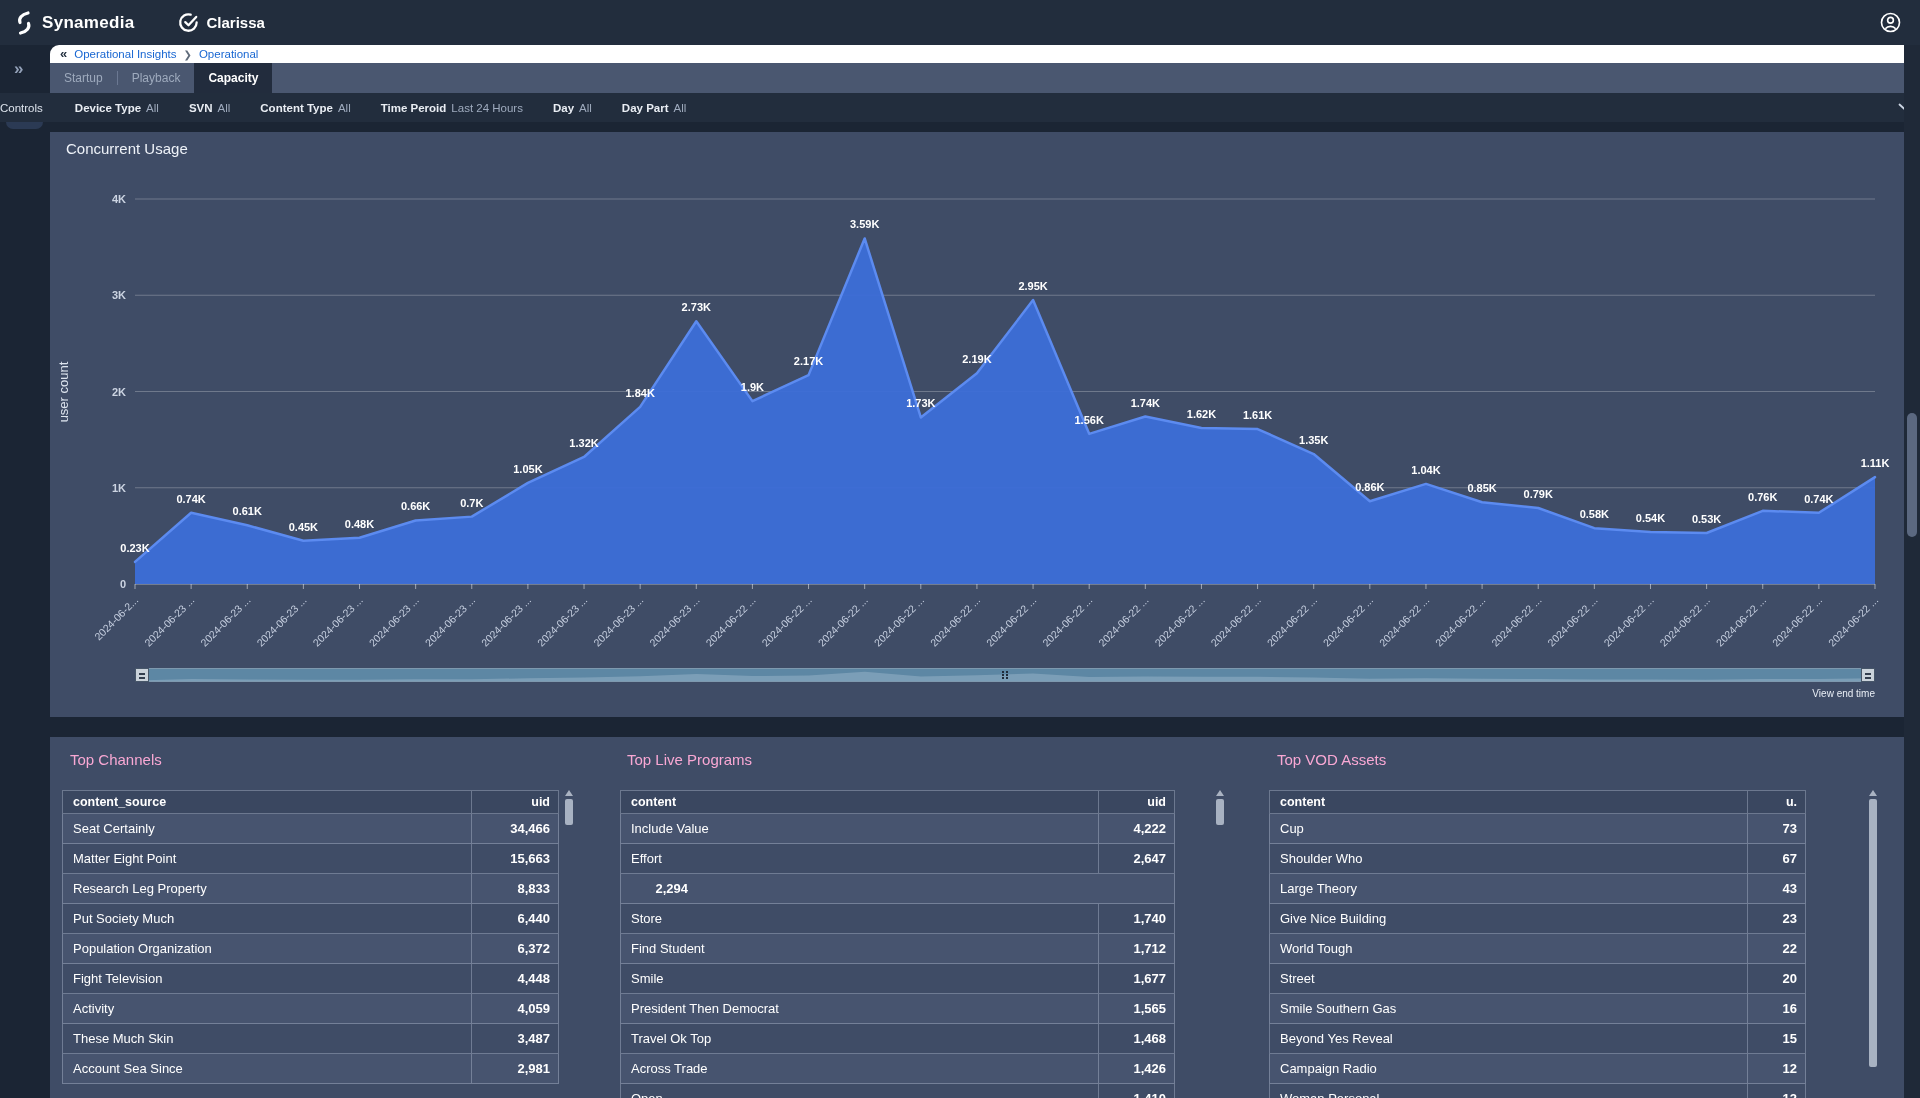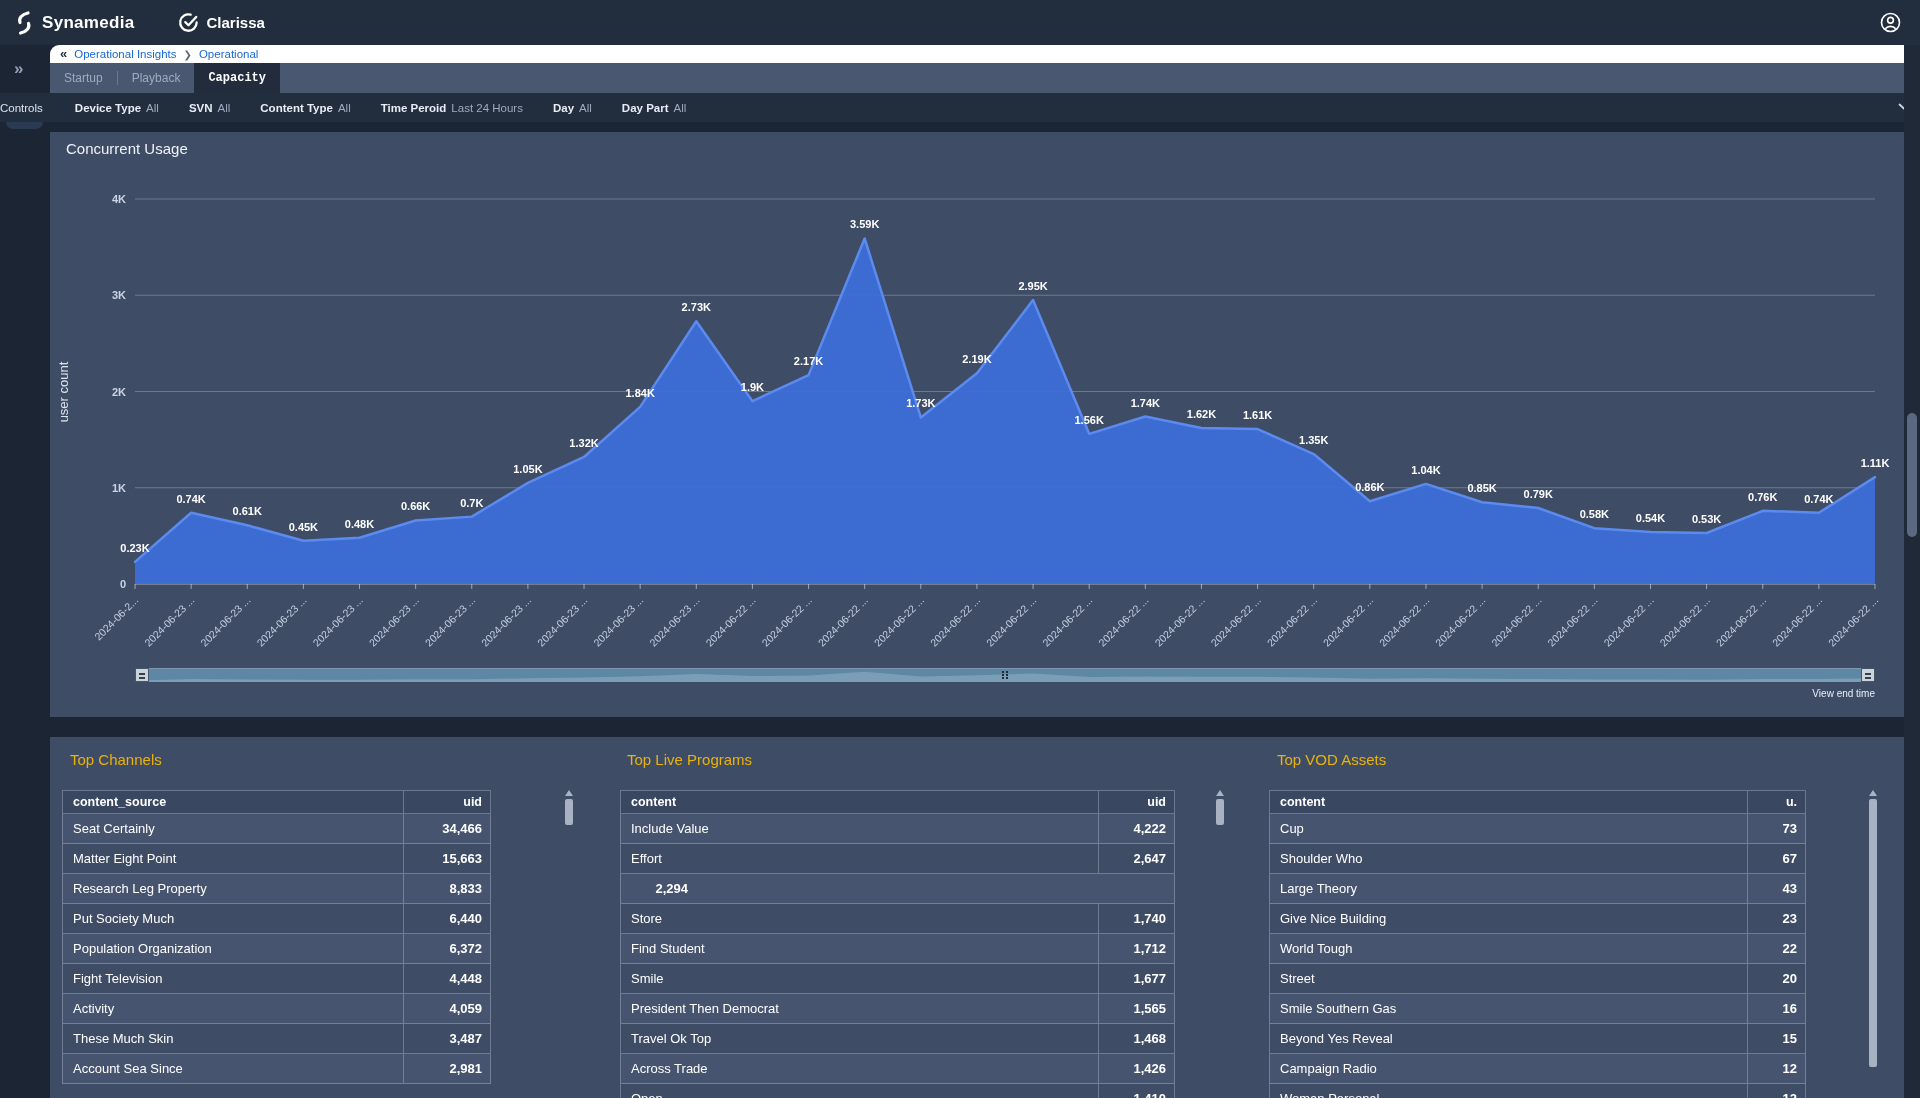--- a/index.html
+++ b/index.html
@@ -20,21 +20,21 @@
   .crumb-sep{color:#5f6b7a;font-size:10px;}
 
   
   .leftrail{position:absolute;left:0;top:45px;width:50px;bottom:0;background:#1b2534;}
   .expand-ic{position:absolute;left:14px;top:14px;color:#93a1b8;font-size:17px;font-weight:700;cursor:pointer;}
   .gridbtn{position:absolute;left:6px;top:51px;width:37px;height:33px;background:#2b3a54;border:none;border-radius:7px;display:flex;align-items:center;justify-content:center;cursor:pointer;}
 
   
   .tabstrip{position:absolute;top:63px;left:50px;right:0;height:30px;background:#4a5770;display:flex;align-items:stretch;font-size:12px;}
   .tab{display:flex;align-items:center;padding:8px 14px;color:#9eaabd;cursor:pointer;}
-  .tab.active{background:#222c3d;color:#fff;font-weight:700;font-family:Liberation Mono, monospace;}
+  .tab.active{background:#222c3d;color:#fff;font-weight:700;}
   .tabdiv{width:1px;background:#6b7892;margin:8px 0;}
 
   
   .controlsbar{position:absolute;top:93px;left:0;right:0;height:29px;background:#222d3d;display:flex;align-items:center;font-size:11.5px;}
   .ctl-title{color:#dde3ec;}
   .filters{display:flex;align-items:flex-start;margin-left:32px;gap:30px;}
   .fil{display:flex;gap:5px;align-items:center;cursor:pointer;white-space:nowrap;}
   .fil b{color:#e9edf3;font-weight:700;}
   .fil .fval{color:#9fabbe;}
   .chev{position:absolute;right:7px;top:9px;cursor:pointer;}
@@ -55,23 +55,23 @@
   .hl{left:-1px;} .hr{right:-1px;}
   .hl::before,.hr::before{content:"";position:absolute;left:3px;right:3px;top:4px;height:2px;background:#333e4e;box-shadow:0 4px 0 #333e4e;}
   .hm{left:50%;margin-left:-7px;background:transparent;border:none;cursor:grab;}
   .hm::before{content:"";position:absolute;left:4px;top:3px;width:2px;height:2px;background:#202b39;
      box-shadow:0 3px 0 #202b39,0 6px 0 #202b39,4px 0 0 #202b39,4px 3px 0 #202b39,4px 6px 0 #202b39;}
   .xcap{position:absolute;left:85px;top:556px;width:1740px;text-align:right;font-size:10px;color:#e9eef5;}
 
   
   .tpanel{top:737px;height:361px;}
   #tp0{left:50px;width:540px;} #tp1{left:607px;width:633px;} #tp2{left:1257px;width:641px;}
-  .tpanel h3{position:absolute;left:20px;top:14px;font-size:15px;font-weight:500;margin:0;color:#eab308;}
+  .tpanel h3{position:absolute;left:20px;top:14px;font-size:15px;font-weight:500;margin:0;color:#f9a8d4;}
   .tbl{position:absolute;top:53px;height:308px;overflow:hidden;font-size:13px;}
-  #tp0 .tbl{left:12px;width:429px;--c2:70px;}
+  #tp0 .tbl{left:12px;width:497px;--c2:70px;}
   #tp1 .tbl{left:13px;width:555px;--c2:59px;}
   #tp2 .tbl{left:12px;width:537px;--c2:41px;}
   .trow{display:flex;height:30px;border:1px solid rgba(188,200,222,.38);border-top:none;box-sizing:border-box;}
   .trow.thead{height:24px;border-top:1px solid rgba(188,200,222,.38);background:#3a4760;font-weight:700;font-size:12.5px;}
   .trow:not(.thead):nth-child(even){background:#47546f;}
   .tc{flex:1;display:flex;align-items:center;padding:0 10px;border-right:1px solid rgba(188,200,222,.38);overflow:hidden;white-space:nowrap;}
   .tc:last-child{border-right:none;}
   .tc.num{flex:0 0 var(--c2);justify-content:flex-end;font-weight:700;padding:0 8px;}
   .vscroll{position:absolute;top:53px;width:9px;cursor:pointer;}
   #tp0 .vscroll{left:515px;} #tp1 .vscroll{left:609px;} #tp2 .vscroll{left:612px;}

